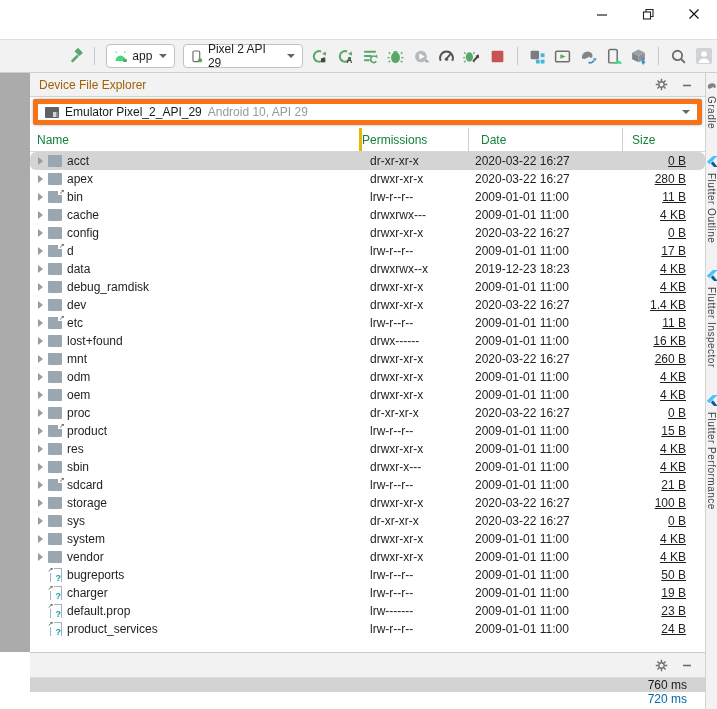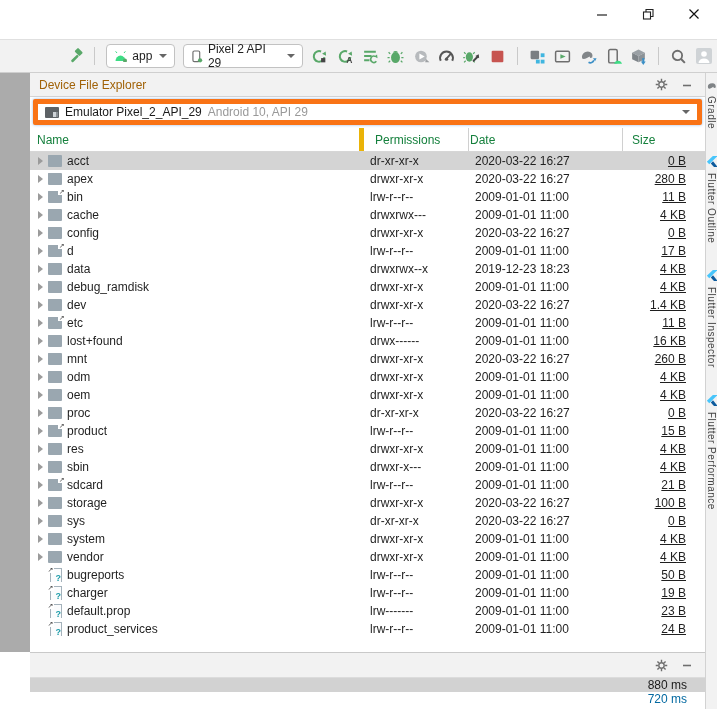--- a/index.html
+++ b/index.html
@@ -51,25 +51,25 @@
   .emu-icon::after { content:""; position:absolute; right:1px; bottom:1px; width:5px; height:5px;
     background:
       linear-gradient(90deg,#cfd4d8 50%,#8a9095 50%); }
   
   .thead {
     flex:0 0 24px; display:grid; grid-template-columns:329px 109px 154px 1fr;
     align-items:stretch; border-bottom:1px solid #d6d6d6; background:#fff;
   }
   .th { display:flex; align-items:center; color:#15803d; }
   .th.name { padding-left:7px; }
-  .th.perm { padding-left:11px; border-left:5px solid #eab308; }
-  .th.date { padding-left:1px;  border-left:1px solid #d0d0d0; }
+  .th.perm { border-left:3px solid #eab308; }
+  .th.date { padding-left:12px;  border-left:1px solid #d0d0d0; }
   .th.size { padding-left:9px;  border-left:1px solid #d0d0d0; }
   .tree { flex:1 1 auto; overflow:hidden; background:#fff; }
-  .row { height:18px; display:grid; grid-template-columns:329px 109px 154px 1fr; align-items:center; }
+  .row { height:18px; display:grid; grid-template-columns:329px 109px 154px 1fr; align-items:center;border-radius:6px; }
   .row.selected { background:#d4d4d4; }
   .cell { white-space:nowrap; overflow:hidden; }
   .c-name { display:flex; align-items:center; padding-left:3px; }
   .c-perm { padding-left:11px; }
   .c-date { padding-left:7px; }
   .c-size { text-align:right; padding-right:19px;text-decoration:underline; }
   .tri-box { width:14px; height:14px; display:flex; align-items:center; justify-content:center; flex:0 0 auto; }
   .tri { width:0; height:0; border-left:5px solid #9b9b9b; border-top:4px solid transparent; border-bottom:4px solid transparent; }
   .tri.hidden { visibility:hidden; }
   .row-ico { width:16px; height:14px; position:relative; flex:0 0 auto; margin-right:4px; }
@@ -713,21 +713,21 @@
           </svg>
       </span>
       <span class="hdr-ico">
         <svg width="12" height="12" viewBox="0 0 12 12">
             <path d="M2 6.5h8" stroke="#6e6e6e" stroke-width="1.6"></path>
           </svg>
       </span>
     </div>
     <div id="bottom-rows">
         <div class="b-row selected">
-          <span>880 ms</span>
+          <span>760 ms</span>
         </div>
         <div class="b-row dim">
           <span>720 ms</span>
         </div>
       </div>
   </div>
 
   <div class="stripe" id="stripe">
       <div class="vtab">
     <svg class="ic-gradle" width="12" height="10" viewBox="0 0 17 14">

